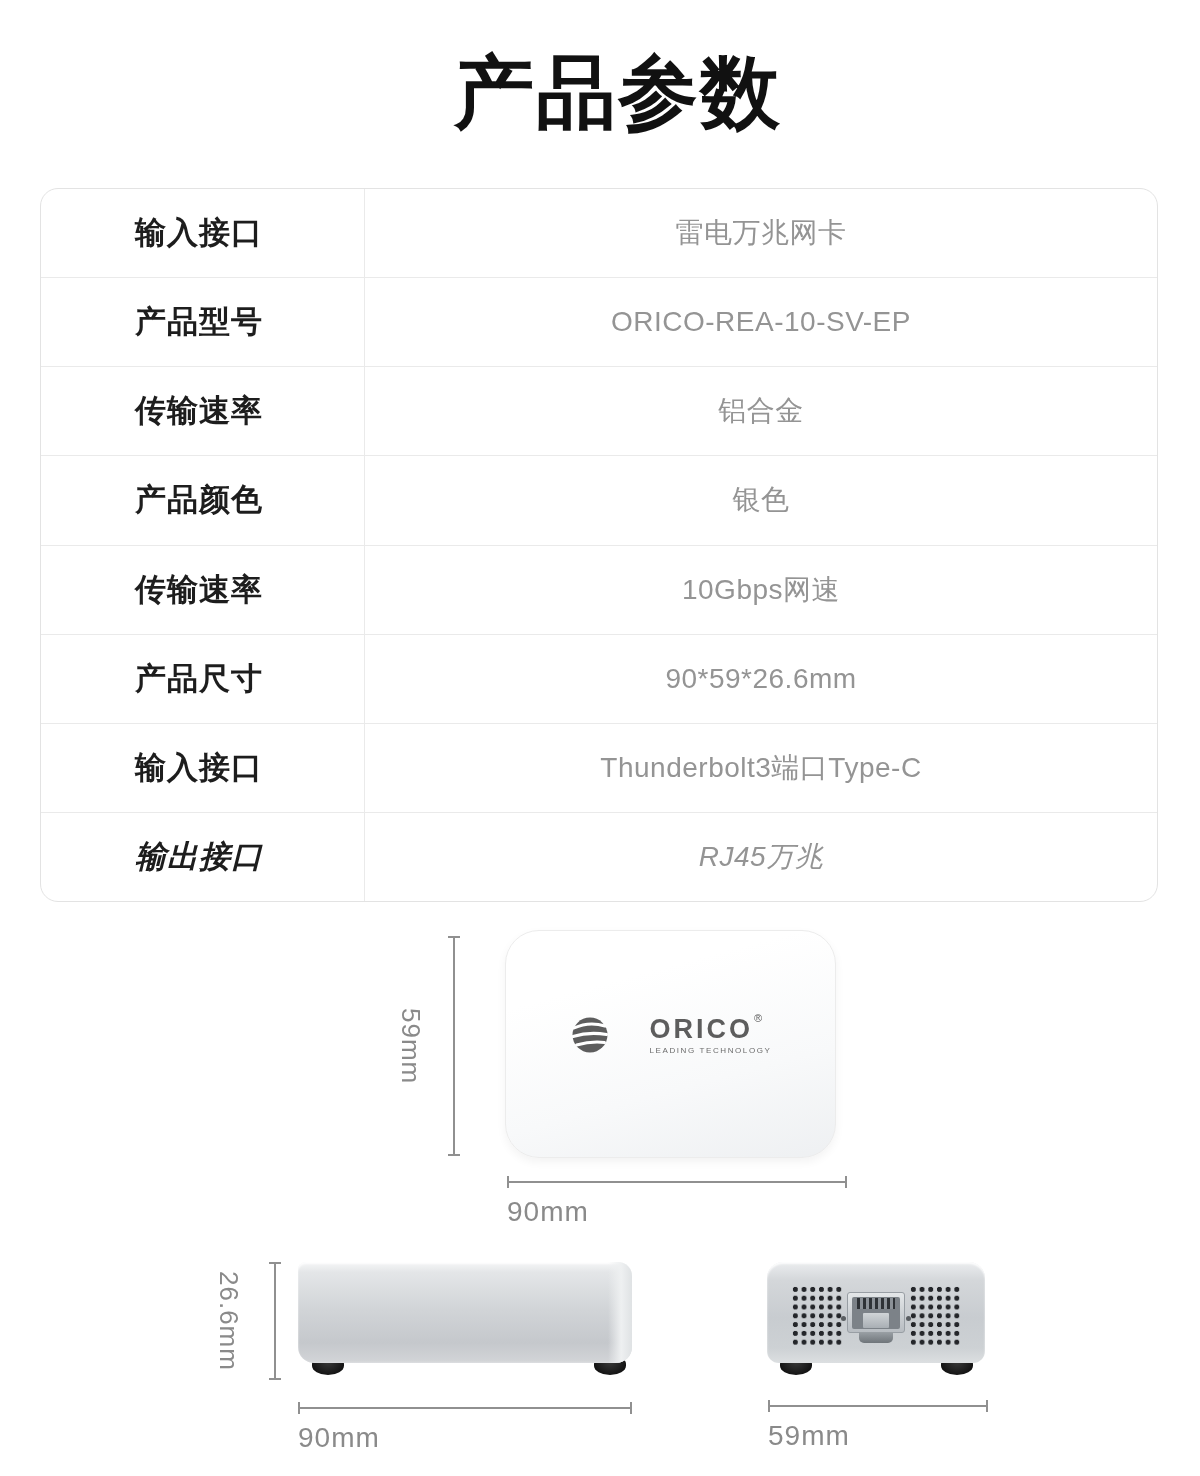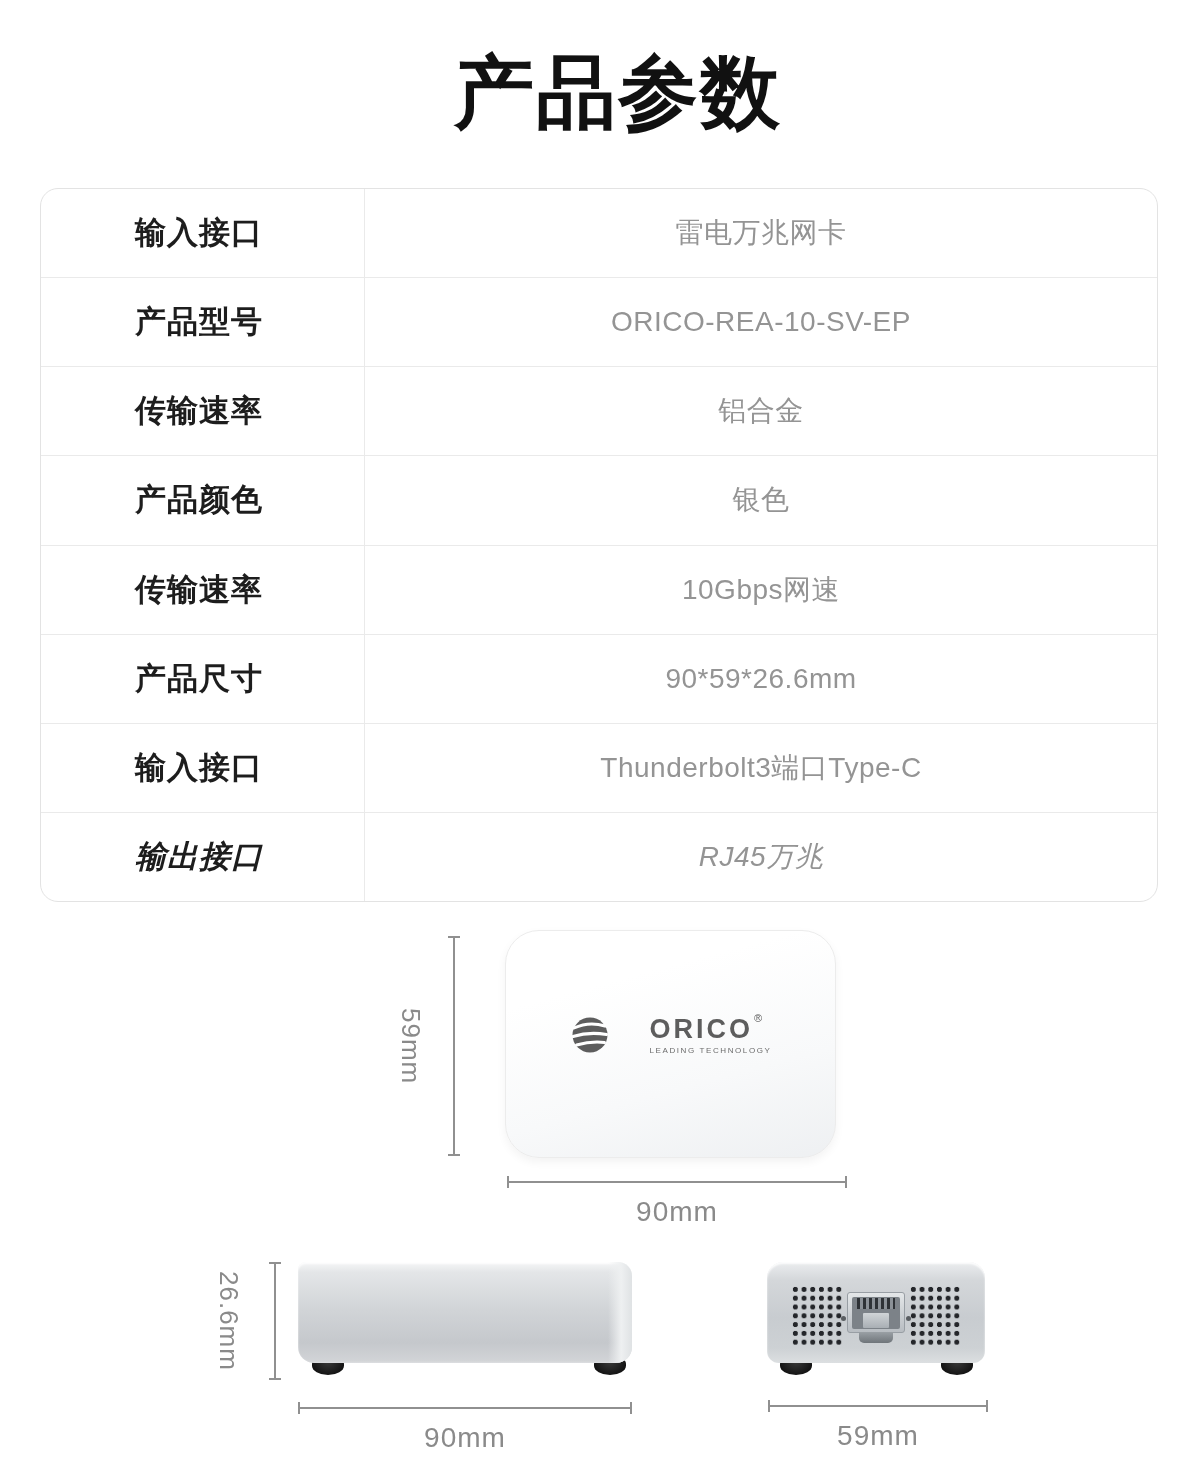--- a/index.html
+++ b/index.html
@@ -87,21 +87,21 @@
     writing-mode: vertical-rl;
     display: flex;
     align-items: center;
     justify-content: center;
     font-size: 26px;
     color: #8a8a8a;
     letter-spacing: 1px;
   }
   .dim-hlabel {
     position: absolute;
-    text-align: center;
+    text-align: left;
     font-size: 28px;
     color: #8a8a8a;
     letter-spacing: 1px;
   }
 
   
   .device-top {
     position: absolute;
     left: 505px; top: 930px;
     width: 331px; height: 228px;

